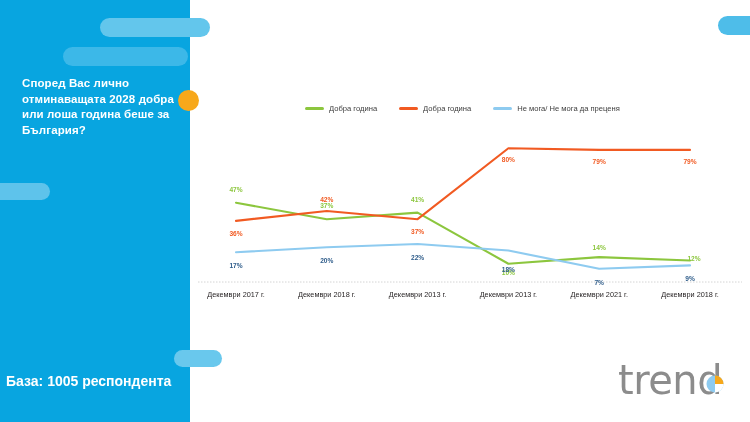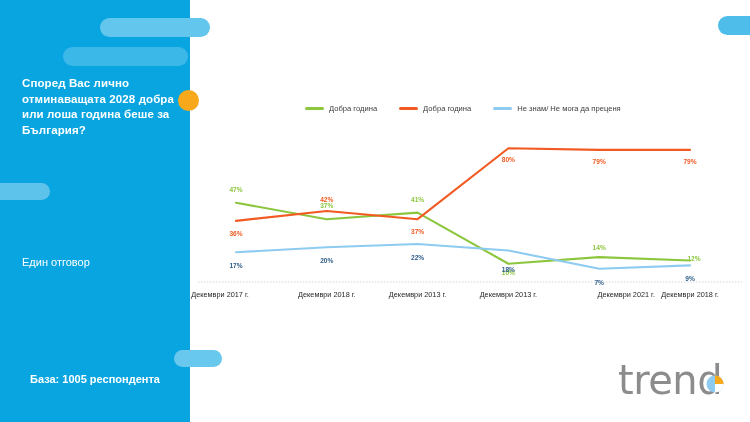--- a/index.html
+++ b/index.html
@@ -51,25 +51,25 @@
     color: #ffffff;
     font-size: 11px;
     font-weight: normal;
     line-height: 14px;
     z-index: 6;
   }
   #note-spontaneous { top: 211px; }
   #note-single { top: 255px; }
   #base-note {
     position: absolute;
-    left: 30px;
+    left: 6px;
     top: 373px;
     width: 175px;
     color: #ffffff;
-    font-size: 11px;
+    font-size: 14px;
     font-weight: bold;
     z-index: 6;
   }
 
   
   .pill {
     position: absolute;
     border-radius: 999px;
     z-index: 3;
   }
@@ -215,58 +215,57 @@
 
   <div id="sidebar"></div>
 
   <span class="pill" id="pill-top-sidebar-1"></span>
   <span class="pill" id="pill-top-sidebar-2"></span>
   <span class="pill" id="pill-mid-left"></span>
   <span class="pill" id="pill-bottom-edge"></span>
   <span class="dot" id="dot-orange"></span>
 
   <div class="q-title">Според Вас лично отминаващата 2028 добра или лоша година беше за България?</div>
-  <div class="side-note" id="note-single">Един отговор</div>
   <div id="base-note">База: 1005 респондента</div>
 
   <div id="chart-panel">
 
     <div id="legend">
         <div class="legend-item">
           <span class="legend-swatch" style="background: rgb(140, 198, 62);"></span>
           <span class="legend-label">Добра година</span>
         </div>
         <div class="legend-item">
           <span class="legend-swatch" style="background: rgb(241, 90, 34);"></span>
           <span class="legend-label">Добра година</span>
         </div>
         <div class="legend-item">
           <span class="legend-swatch" style="background: rgb(142, 203, 240);"></span>
-          <span class="legend-label">Не знам/ Не мога да преценя</span>
+          <span class="legend-label">Не мога/ Не мога да преценя</span>
         </div>
       </div>
 
     <div id="plot">
       <svg id="plot-svg" width="560" height="422" viewBox="0 0 560 422">
         <g id="axis-baseline">
           <line x1="8" y1="282" x2="552" y2="282" stroke="#c9c9c9" stroke-width="0.8" stroke-dasharray="1.5 1.5"></line>
         </g>
         <g id="series-group">
             <polyline points="46,202.7 136.8,219.2 227.6,212.6 318.4,263.75 409.2,257.15 500,260.45" fill="none" stroke="#8CC63E" stroke-width="2.1" stroke-linejoin="round" stroke-linecap="round"></polyline>
             <polyline points="46,220.85 136.8,210.95 227.6,219.2 318.4,148.25 409.2,149.89999999999998 500,149.89999999999998" fill="none" stroke="#F15A22" stroke-width="2.1" stroke-linejoin="round" stroke-linecap="round"></polyline>
             <polyline points="46,252.2 136.8,247.25 227.6,243.95 318.4,250.55 409.2,268.7 500,265.4" fill="none" stroke="#8ECBF0" stroke-width="2.1" stroke-linejoin="round" stroke-linecap="round"></polyline>
           </g>
       </svg>
 
       <div id="xaxis">
-          <span class="xtick" style="left: 30px; text-align: center;">Декември 2017 г.</span>
+          <span class="xtick" style="left: 46px; text-align: center;">Декември 2017 г.</span>
           <span class="xtick" style="left: 136.8px;">Декември 2018 г.</span>
           <span class="xtick" style="left: 227.6px;">Декември 2013 г.</span>
           <span class="xtick" style="left: 318.4px;">Декември 2013 г.</span>
-          <span class="xtick" style="left: 409.2px; margin-left: 27px;">Декември 2021 г.</span>
+          <span class="xtick" style="left: 409.2px;">Декември 2021 г.</span>
           <span class="xtick" style="left: 500px;">Декември 2018 г.</span>
         </div>
       <div id="dlabels">
           <span class="dlabel" style="left: 46px; top: 185.7px; color: rgb(140, 198, 62);">47%</span>
           <span class="dlabel" style="left: 136.8px; top: 202.2px; color: rgb(140, 198, 62);">37%</span>
           <span class="dlabel" style="left: 227.6px; top: 195.6px; color: rgb(140, 198, 62);">41%</span>
           <span class="dlabel" style="left: 318.4px; top: 268.75px; color: rgb(140, 198, 62);">10%</span>
           <span class="dlabel" style="left: 409.2px; top: 244.15px; color: rgb(140, 198, 62);">14%</span>
           <span class="dlabel" style="left: 504px; top: 255.45px; color: rgb(140, 198, 62);">12%</span>
           <span class="dlabel" style="left: 46px; top: 229.85px; color: rgb(241, 90, 34);">36%</span>

